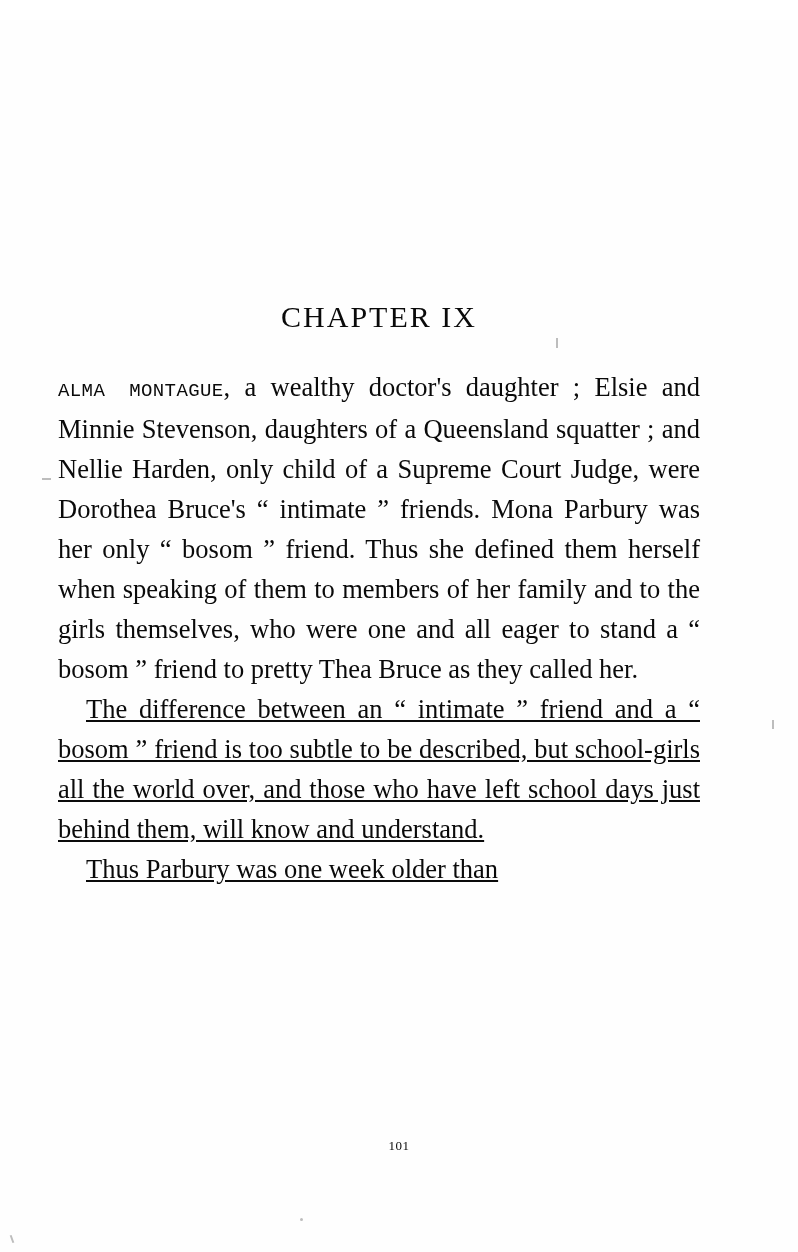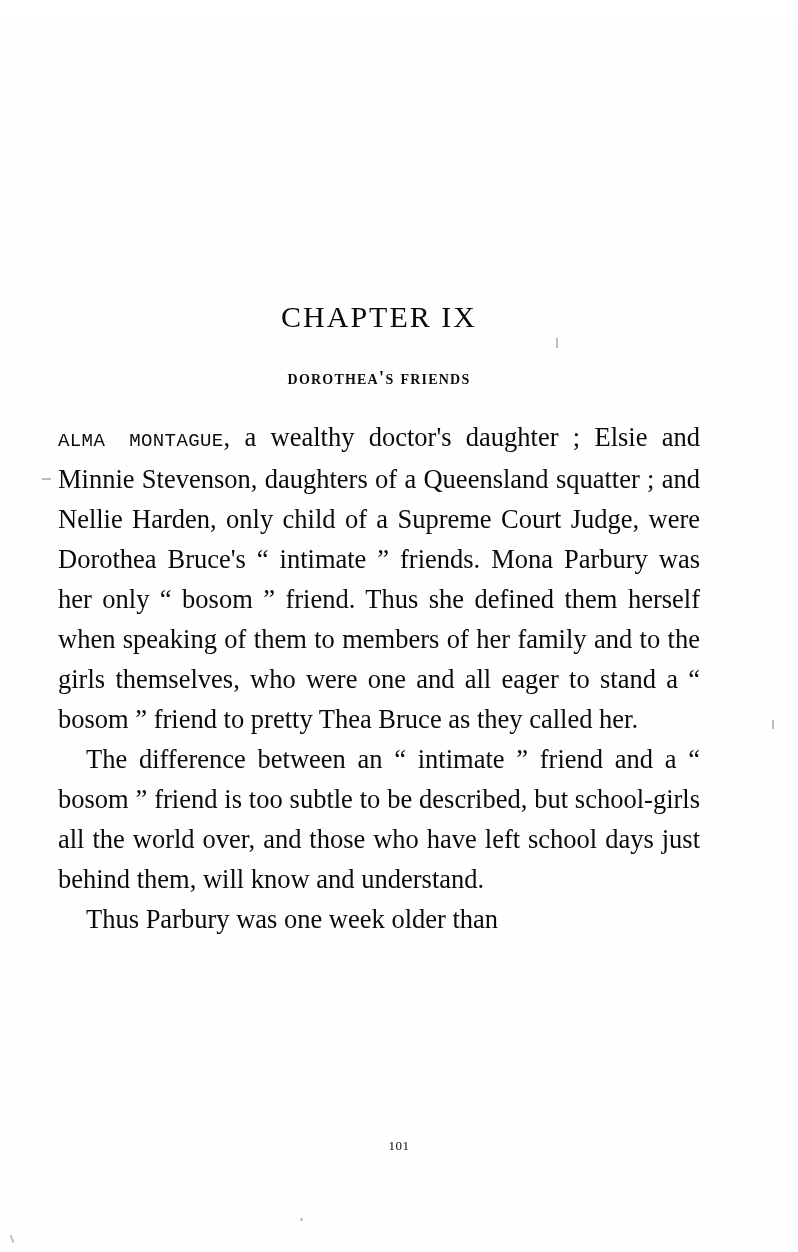--- a/index.html
+++ b/index.html
@@ -49,20 +49,21 @@
   p.body-par {
     margin: 0;
     font-size: 26.5px;
     line-height: 40px;
     text-align: justify;
     text-justify: inter-word;
     hyphens: manual;
   }
   p.body-par.indent {
     text-indent: 28px;
+    text-decoration: underline;
   }
   .smallcaps {
     font-variant: small-caps;
     text-transform: lowercase;
     letter-spacing: 0.4px;
     font-family: Liberation Mono, monospace;
   }
   .page-number {
     position: absolute;
     top: 1118px;
@@ -84,21 +85,20 @@
 </style>
 </head>
 <body>
 
 <div class="page">
 
   <div class="text-block">
 
     <h1 class="chapter-heading">CHAPTER IX</h1>
 
-    <h2 class="chapter-subtitle">Dorothea's Friends</h2>
 
     <p class="body-par"><span class="smallcaps">Alma Montague</span><span>, a wealthy doctor's daughter ; Elsie and Minnie Stevenson, daughters of a Queensland squatter ; and Nellie Harden, only child of a Supreme Court Judge, were Dorothea Bruce's “ intimate ” friends. Mona Parbury was her only “ bosom ” friend. Thus she defined them herself when speaking of them to members of her family and to the girls themselves, who were one and all eager to stand a “ bosom ” friend to pretty Thea Bruce as they called her.</span></p>
 
     <p class="body-par indent">The difference between an “ intimate ” friend and a “ bosom ” friend is too subtle to be described, but school-girls all the world over, and those who have left school days just behind them, will know and understand.</p>
 
     <p class="body-par indent">Thus Parbury was one week older than</p>
 
   </div>
 
   <div class="page-number">101</div>

